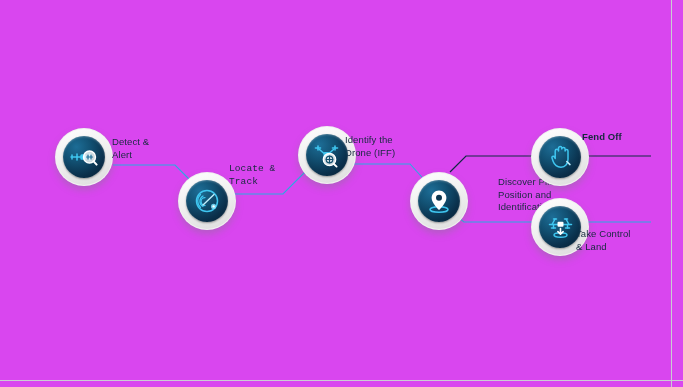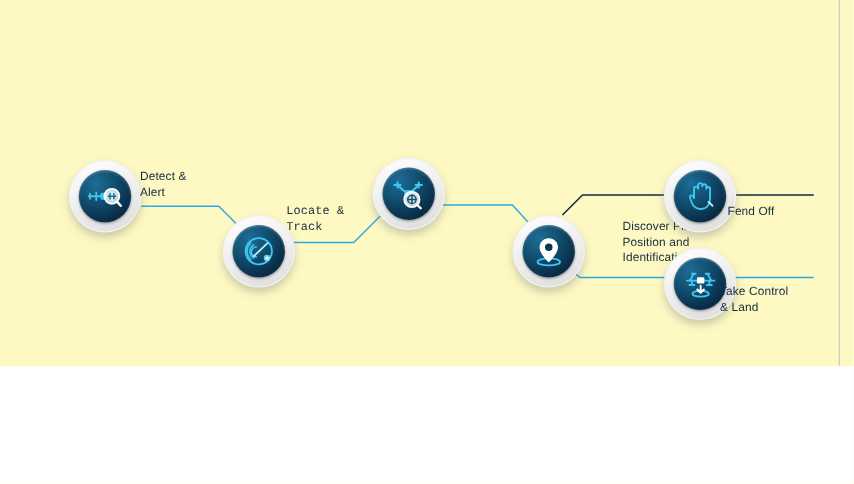--- a/index.html
+++ b/index.html
@@ -8,22 +8,22 @@
     padding: 0;
     background: #ffffff;
   }
   body {
     font-family: "Liberation Sans", sans-serif;
   }
 
   #canvas {
     position: relative;
     width: 683px;
-    height: 293px;
-    background: #fef9c3;
+    height: 387px;
+    background: #d946ef;
     overflow: hidden;
     box-sizing: border-box;
   }
 
   
   .edge-border-right {
     position: absolute;
     top: 0;
     left: 671px;
     width: 1px;
@@ -176,20 +176,22 @@
         <circle cx="15.5" cy="16.5" r="6.2" fill="rgba(255,255,255,0.82)" stroke="#ffffff" stroke-width="1.3"></circle>
         <g stroke="#14506f" stroke-width="1.2" fill="none" stroke-linecap="round">
           <circle cx="15.5" cy="16.5" r="3.3"></circle>
           <line x1="15.5" y1="13.2" x2="15.5" y2="19.8"></line>
           <line x1="12.2" y1="16.5" x2="18.8" y2="16.5"></line>
         </g>
         <line x1="19.6" y1="20.8" x2="22.6" y2="23.6" stroke="#ffffff" stroke-width="1.9" stroke-linecap="round"></line>
       </svg>
     </div>
   </div>
+  <div class="label" style="left:345px; top:134px;">Identify the
+Drone (IFF)</div>
 
   <div class="node" style="left:410px; top:172px;">
     <div class="node-inner">
       <svg width="24" height="26" viewBox="0 0 24 26">
         <ellipse cx="12" cy="21.5" rx="9" ry="2.8" fill="none" stroke="#3fc6f0" stroke-width="1.5"></ellipse>
         <path d="M 12 2.5 C 7.8 2.5 4.6 5.8 4.6 9.9 C 4.6 14.8 12 22 12 22 C 12 22 19.4 14.8 19.4 9.9 C 19.4 5.8 16.2 2.5 12 2.5 Z" fill="#ffffff"></path>
         <circle cx="12" cy="9.8" r="3" fill="#0b3550"></circle>
       </svg>
     </div>
   </div>
@@ -203,21 +205,21 @@
         <path d="M 7.2 14.5 L 7.2 7.0 C 7.2 6.0 8.0 5.3 8.9 5.3 C 9.8 5.3 10.5 6.0 10.5 7.0
                  L 10.5 4.2 C 10.5 3.2 11.3 2.5 12.2 2.5 C 13.1 2.5 13.8 3.2 13.8 4.2
                  L 13.8 5.0 C 13.8 4.1 14.6 3.4 15.5 3.4 C 16.4 3.4 17.1 4.1 17.1 5.0
                  L 17.1 7.0 C 17.1 6.2 17.8 5.6 18.6 5.6 C 19.4 5.6 20.0 6.2 20.0 7.0
                  L 20.0 15.2 C 20.0 20.0 17.0 23.2 13.0 23.2 C 9.2 23.2 6.4 21.0 5.2 17.6
                  L 4.0 14.0 C 3.7 13.1 4.3 12.3 5.2 12.3 C 5.8 12.3 6.3 12.7 6.6 13.3 Z" fill="none" stroke="#3fc6f0" stroke-width="1.5" stroke-linejoin="round"></path>
         <line x1="18.8" y1="17.5" x2="22.0" y2="20.6" stroke="#bfeefc" stroke-width="1.5" stroke-linecap="round"></line>
       </svg>
     </div>
   </div>
-  <div class="label" style="left:582px; top:164px;">Fend Off</div>
+  <div class="label" style="left:582px; top:131px;font-weight:bold;">Fend Off</div>
 
   <div class="node" style="left:531px; top:198px;">
     <div class="node-inner">
       <svg width="27" height="26" viewBox="0 0 27 26">
         <g stroke="#3fc6f0" stroke-width="1.5" fill="none" stroke-linecap="round">
           <line x1="2.5" y1="10.5" x2="24.5" y2="10.5"></line>
           <line x1="5.0" y1="10.5" x2="8.0" y2="5.0"></line>
           <line x1="22.0" y1="10.5" x2="19.0" y2="5.0"></line>
           <line x1="6.5" y1="5.0" x2="9.5" y2="5.0"></line>
           <line x1="17.5" y1="5.0" x2="20.5" y2="5.0"></line>

